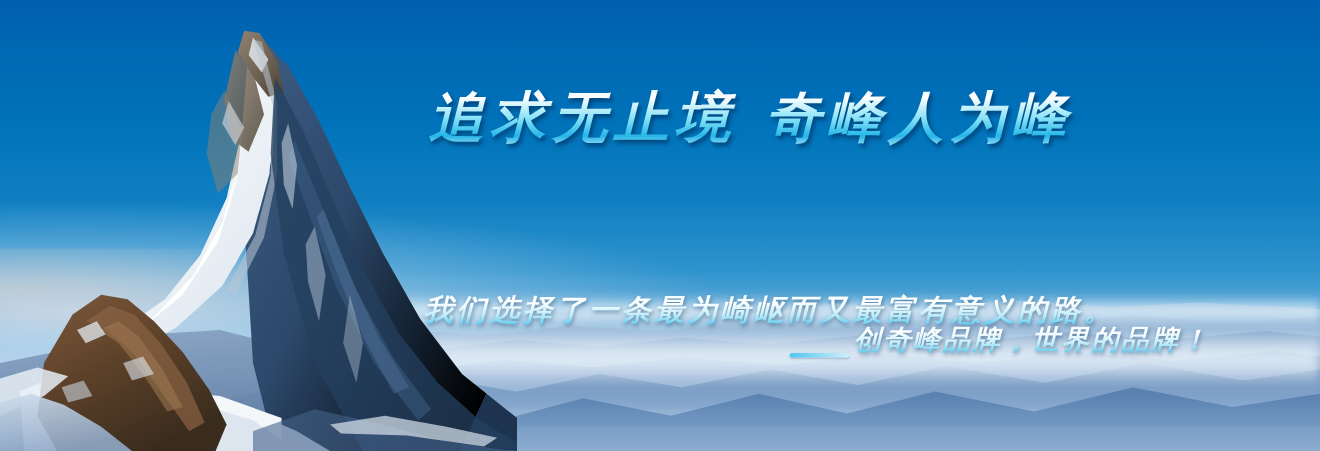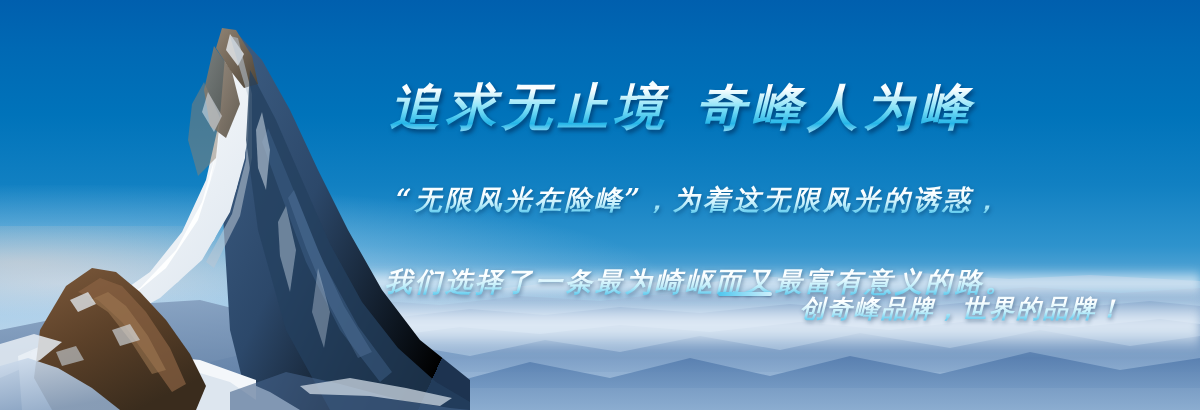--- a/index.html
+++ b/index.html
@@ -121,22 +121,22 @@
     filter: drop-shadow(1px 2px 2px rgba(0,40,80,0.45));
   }
   .subline-1 { left: 396px; top: 182px; }
   .subline-2 { left: 385px; top: 228px; margin-top: 36px; }
 
   .tagline-row {
     position: absolute;
     left: 718px;
     top: 292px;
     display: flex;
-    align-items: flex-start;
-    gap: 28px;
+    align-items: flex-end;
+    gap: 4px;
   }
   .tag-dash {
     width: 54px;
     height: 4px;
     background: linear-gradient(to right, #4ec6ef, #8fdcf6, #cfeffc);
     border-radius: 2px;
     box-shadow: 0 1px 2px rgba(0,40,80,0.35);
   }
   .tagline {
     font-family: "DejaVu Serif", "Liberation Serif", serif;
@@ -289,21 +289,20 @@
       <path d="M300,386 L350,378 L406,388 L452,398 L440,406 L370,396 L310,394 Z" fill="#dae4ee" opacity="0.7"></path>
     </svg>
   </div>
 
   <div class="text-layer">
 
     <div class="headline">
       <span>追求无止境</span><span class="gap"></span><span>奇峰人为峰</span>
     </div>
 
-    <div class="subline subline-1">“无限风光在险峰”，为着这无限风光的诱惑，</div>
     <div class="subline subline-2">我们选择了一条最为崎岖而又最富有意义的路。</div>
 
     <div class="tagline-row">
       <span class="tag-dash"></span>
       <span class="tagline">创奇峰品牌，世界的品牌！</span>
     </div>
 
   </div>
 
 </div>

